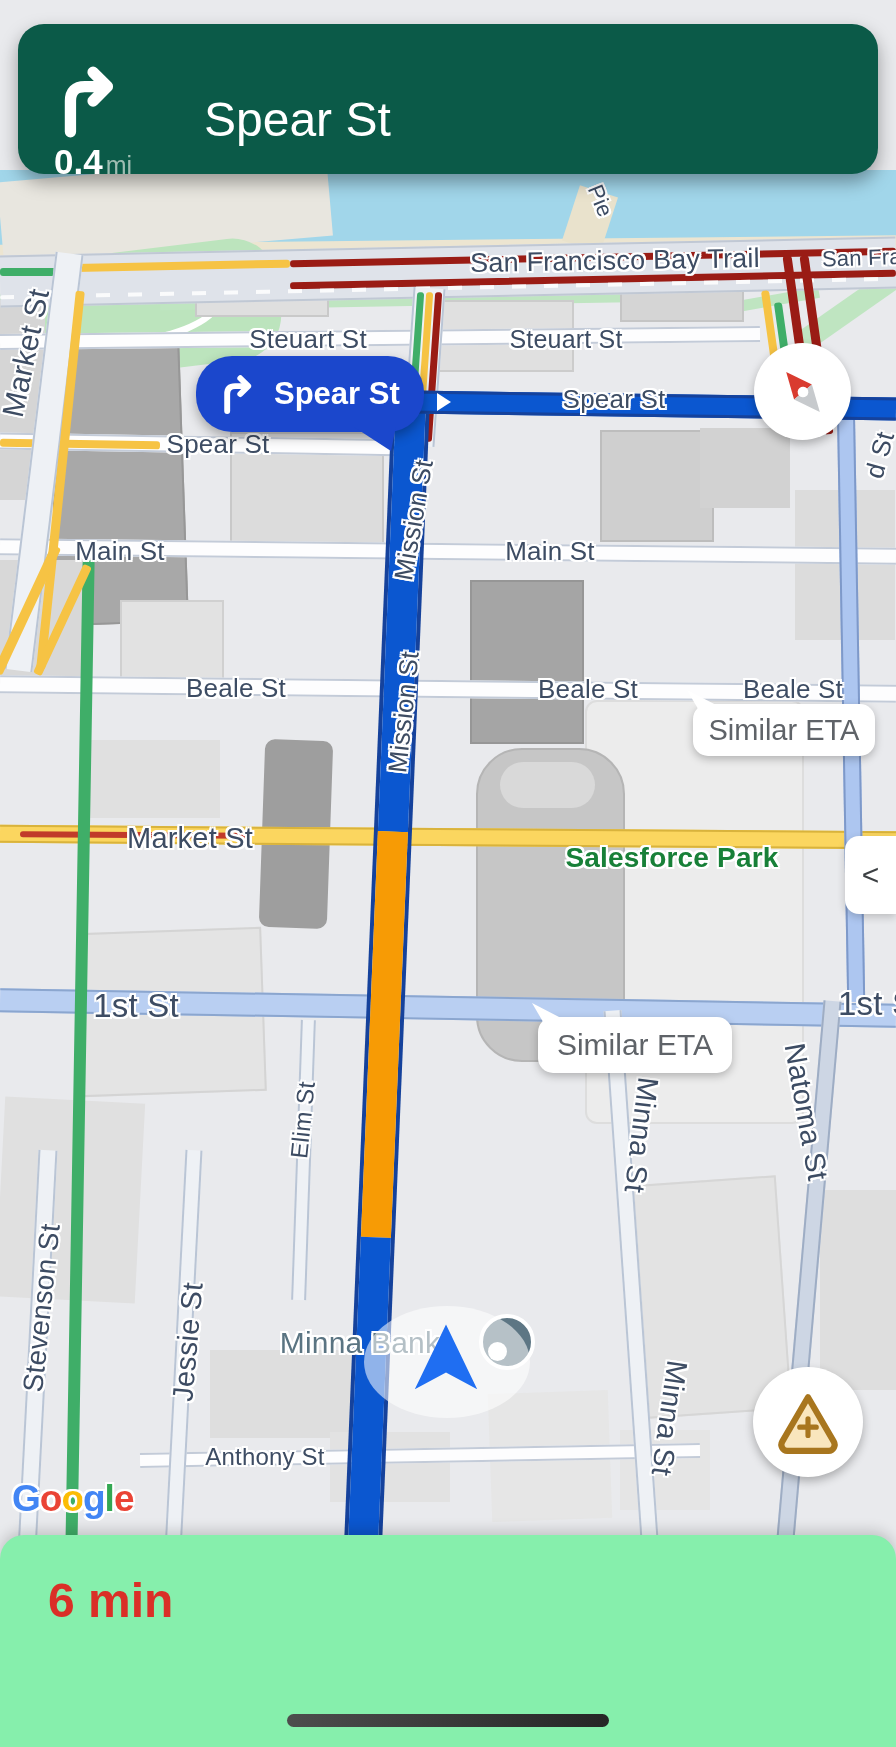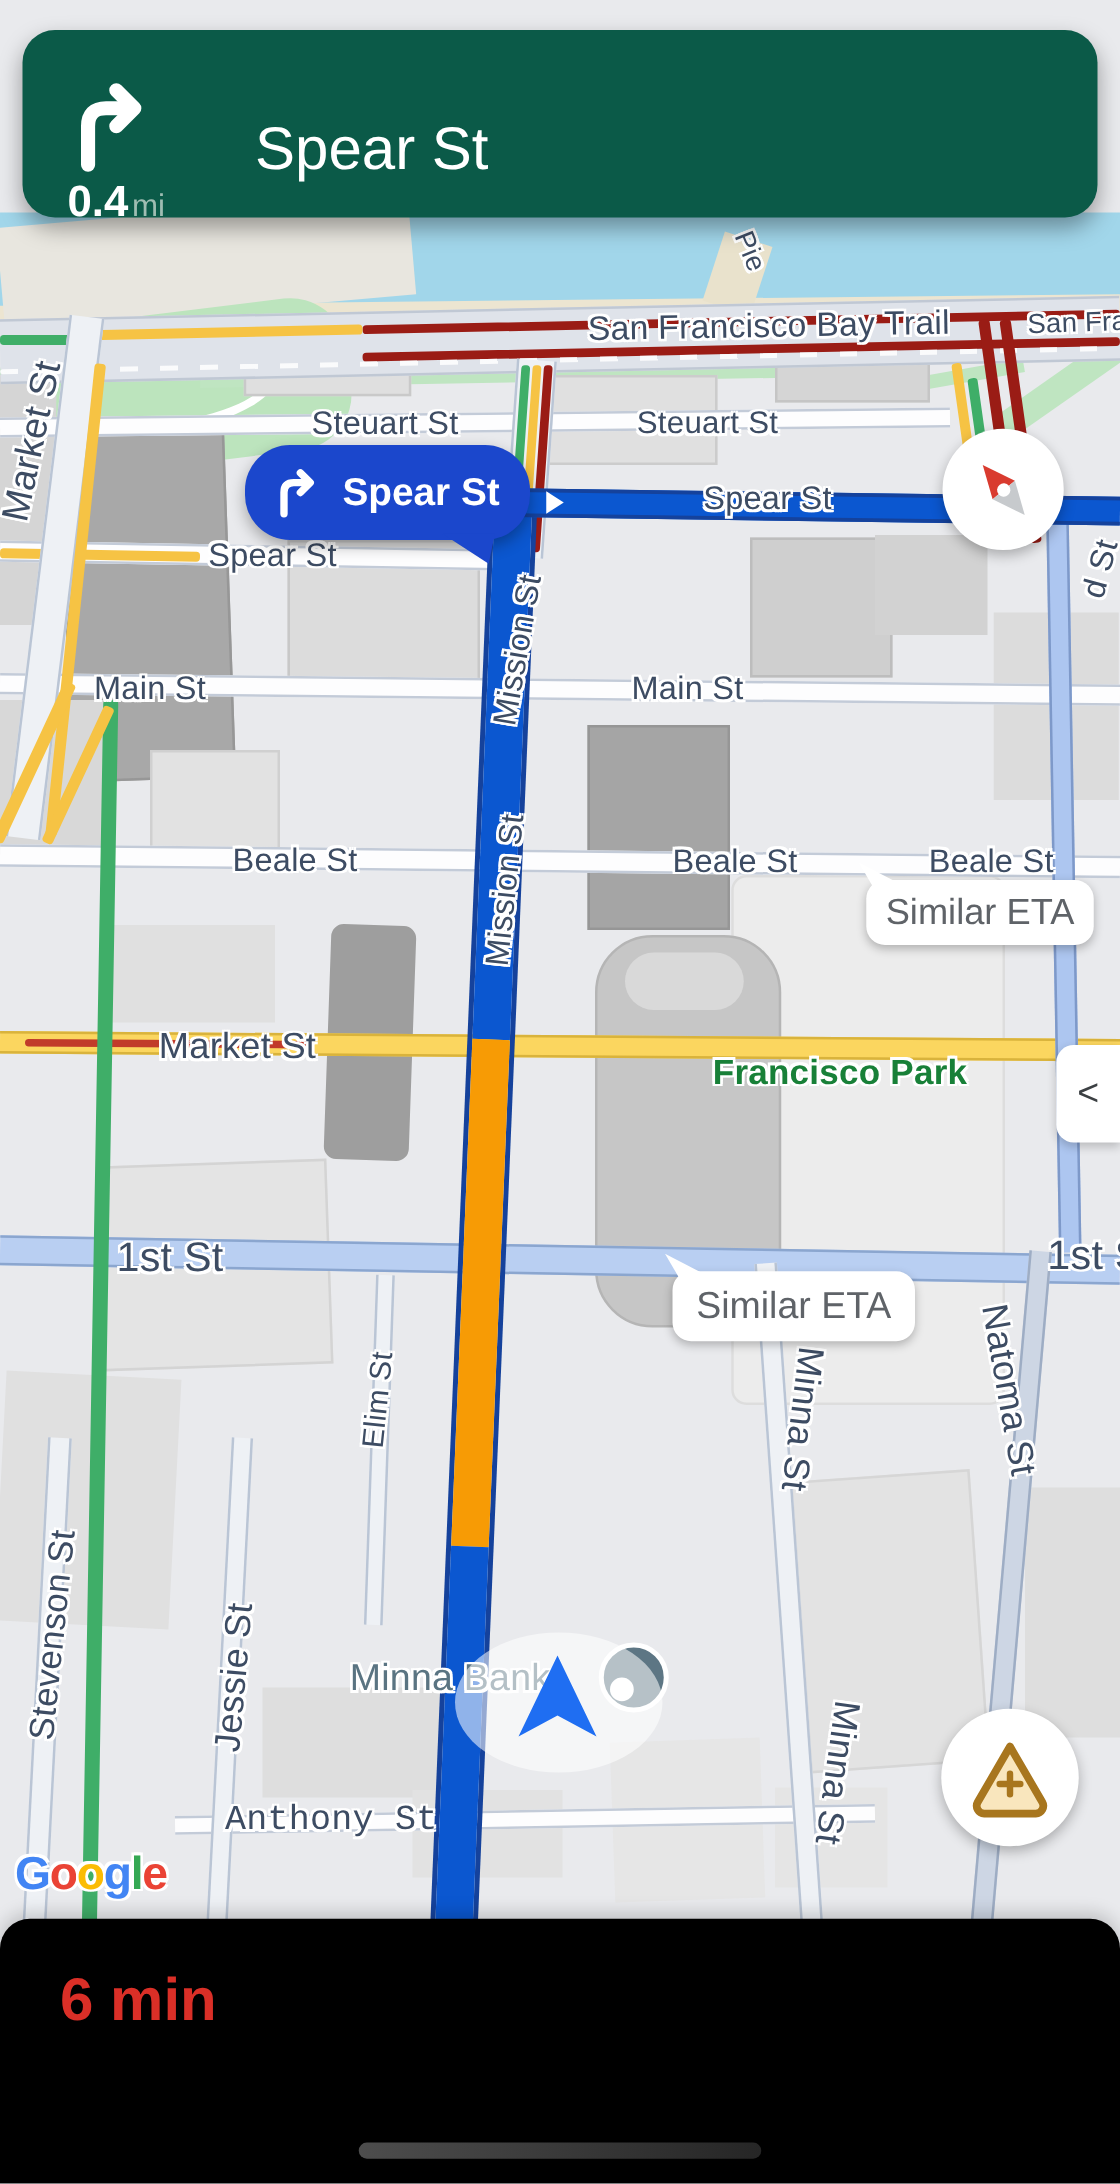--- a/index.html
+++ b/index.html
@@ -53,21 +53,21 @@
     display:flex;align-items:center;justify-content:center;
     font-size:30px;color:#3c4043;}
   #halo{position:absolute;left:364px;top:1306px;width:166px;height:112px;border-radius:50%;
     background:rgba(255,255,255,.55);}
   #poi-dot{position:absolute;left:479px;top:1314px;width:56px;height:56px;border-radius:50%;
     background:#5d7684;border:4px solid #fff;box-sizing:border-box;}
   #poi-dot .in{position:absolute;left:5px;top:24px;width:19px;height:19px;border-radius:50%;background:#fff;}
   #glogo{position:absolute;left:12px;top:1478px;font-size:37px;font-weight:600;letter-spacing:-1px;
     text-shadow:-2px -2px 0 #fff,2px -2px 0 #fff,-2px 2px 0 #fff,2px 2px 0 #fff,0 2px 0 #fff,0 -2px 0 #fff;}
   .g-b{color:#4285F4}.g-r{color:#EA4335}.g-y{color:#FBBC05}.g-g{color:#34A853}
-  #sheet{position:absolute;left:0;top:1535px;width:896px;height:212px;background:#000000;
+  #sheet{position:absolute;left:0;top:1535px;width:896px;height:212px;background:#86efac;
     border-radius:24px 24px 0 0;box-shadow:0 -4px 14px rgba(0,0,0,.18);}
   #handle{position:absolute;left:287px;top:1714px;width:322px;height:13px;border-radius:7px;
     background:linear-gradient(90deg,#4d4d4d,#262626);} 
 </style>
 </head>
 <body>
 <div id="phone">
 
 <div id="map">
 
@@ -172,24 +172,24 @@
   <span class="sl" style="left:414px;top:520px;font-size:26px;transform:translate(-50%,-50%) rotate(-80deg);">Mission St</span>
   <span class="sl" style="left:404px;top:712px;font-size:26px;transform:translate(-50%,-50%) rotate(-84deg);">Mission St</span>
   <span class="sl" style="left:136px;top:1006px;font-size:33px;">1st St</span>
   <span class="sl" style="left:876px;top:1004px;font-size:33px;">1st S</span>
   <span class="sl" style="left:806px;top:1112px;font-size:29px;transform:translate(-50%,-50%) rotate(80deg);">Natoma St</span>
   <span class="sl" style="left:641px;top:1135px;font-size:29px;transform:translate(-50%,-50%) rotate(97deg);">Minna St</span>
   <span class="sl" style="left:669px;top:1418px;font-size:29px;transform:translate(-50%,-50%) rotate(98deg);">Minna St</span>
   <span class="sl" style="left:303px;top:1120px;font-size:24px;transform:translate(-50%,-50%) rotate(-84deg);">Elim St</span>
   <span class="sl" style="left:188px;top:1342px;font-size:29px;transform:translate(-50%,-50%) rotate(-85deg);">Jessie St</span>
   <span class="sl" style="left:42px;top:1308px;font-size:28px;transform:translate(-50%,-50%) rotate(-84deg);">Stevenson St</span>
-  <span class="sl" style="left:265px;top:1457px;font-size:28px;font-family:Liberation Mono, monospace;">Anthony St</span>
+  <span class="sl" style="left:265px;top:1457px;font-size:24px;">Anthony St</span>
   <span class="sl" style="left:880px;top:455px;font-size:26px;transform:translate(-50%,-50%) rotate(-75deg);">d St</span>
 
-  <span class="sl poiG" style="left:672px;top:858px;font-size:28px;">Francisco Park</span>
+  <span class="sl poiG" style="left:672px;top:858px;font-size:28px;">Salesforce Park</span>
   <span class="sl poiT" style="left:360px;top:1343px;font-size:30px;">Minna Bank</span>
   <div id="poi-dot">
         <div class="in"></div>
       </div>
 
   <div id="halo"></div>
   <svg width="78" height="72" viewBox="0 0 64 60" style="position:absolute;left:407px;top:1322px;">
     <polygon points="32,2 58,56 32,42 6,56" fill="#1f6ef2"></polygon>
   </svg>
 

